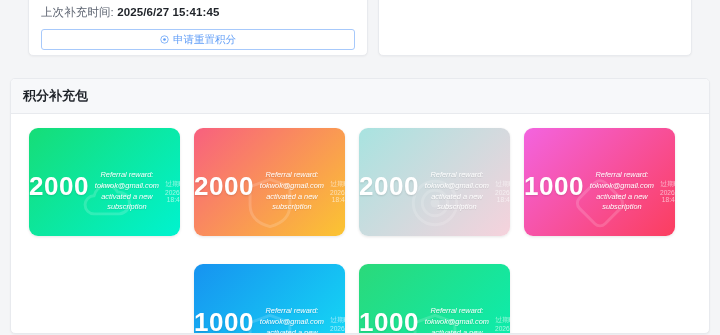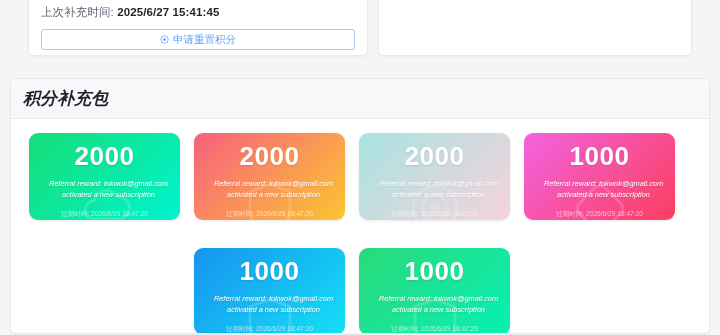--- a/index.html
+++ b/index.html
@@ -86,43 +86,41 @@
     border: 1px solid #e8eaee;
     border-radius: 5px;
     overflow: hidden;
     height: 256px;
     box-shadow: 0 1px 2px rgba(0,0,0,0.04);
   }
   .packs-header {
     background: #f7f8fa;
     border-bottom: 1px solid #e8eaee;
     padding: 8px 12px;
-    font-size: 17px;
+    font-size: 13px;
     font-weight: bold;
     color: #1f2329;
-    font-style: italic;
   }
   .packs-body {
     padding: 14px 18px 10px 18px;
   }
   .packs-grid {
     display: flex;
     flex-wrap: wrap;
     gap: 14px;
   }
 
   .pack-card {
     position: relative;
     width: 151px;
-    height: 87px;
+    height: 108px;
     border-radius: 9px;
     overflow: hidden;
     color: #ffffff;
     display: flex;
-    flex-direction: column;
     align-items: center;
     justify-content: flex-start;
     padding-top: 10px;
     box-shadow: 0 1px 3px rgba(0,0,0,0.10);
     cursor: pointer;
   }
   .pack-watermark {
     position: absolute;
     left: 50%;
     top: 46px;
@@ -144,21 +142,20 @@
   .pack-desc {
     position: relative;
     z-index: 2;
     margin-top: 9px;
     font-size: 7.4px;
     font-style: italic;
     line-height: 1.45;
     text-align: center;
     padding: 0 6px;
     text-shadow: 0 1px 1px rgba(0,0,0,0.10);
-    margin-left: 8px;
   }
   .pack-expiry {
     position: relative;
     z-index: 2;
     margin-top: 9px;
     font-size: 6.6px;
     text-align: center;
     color: rgba(255,255,255,0.62);
   }
 

